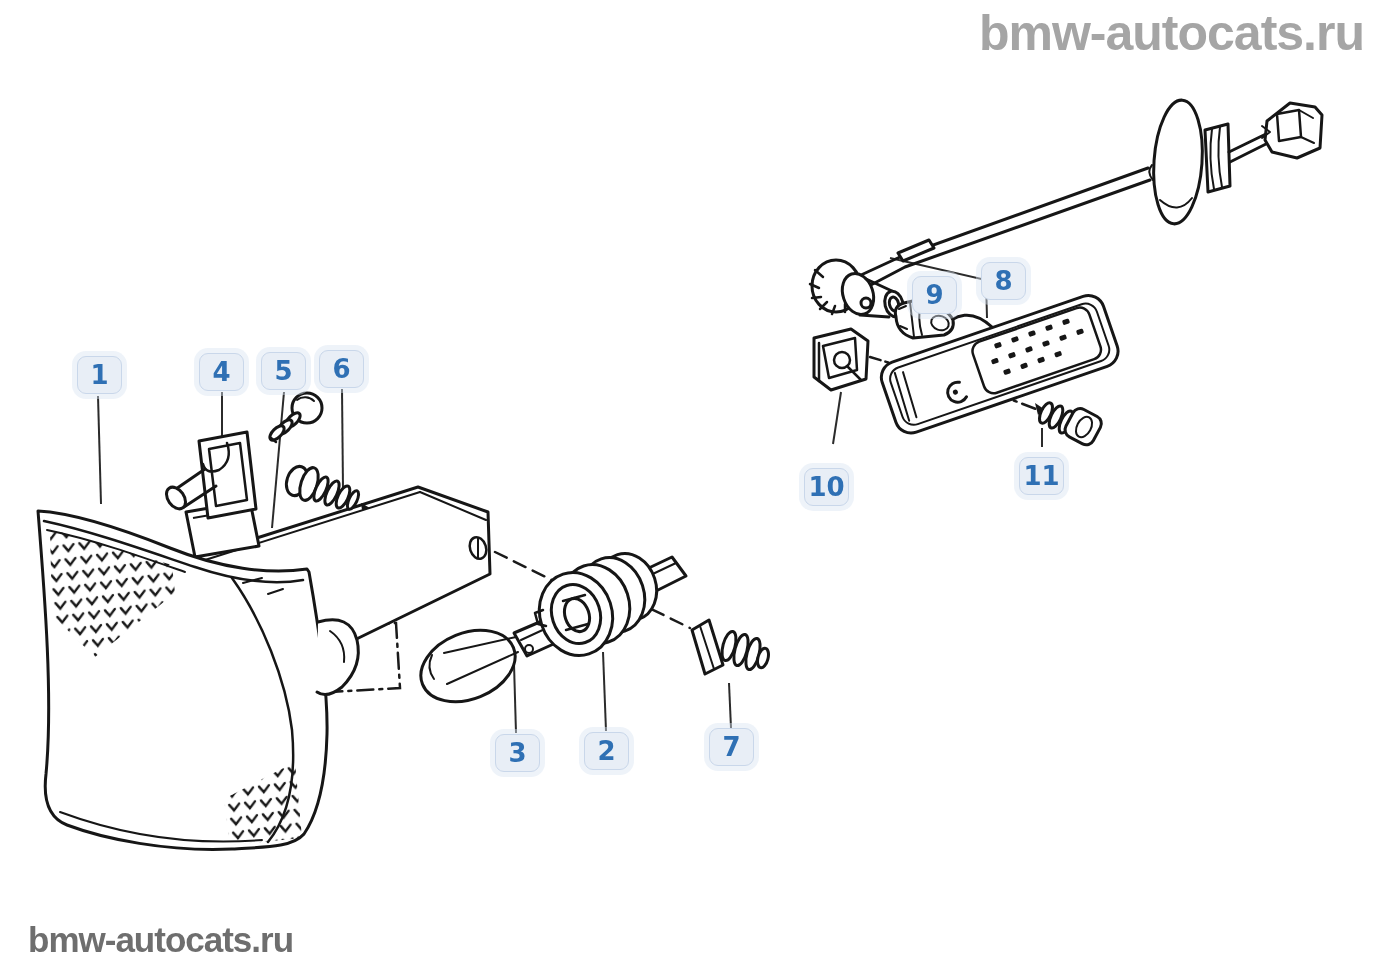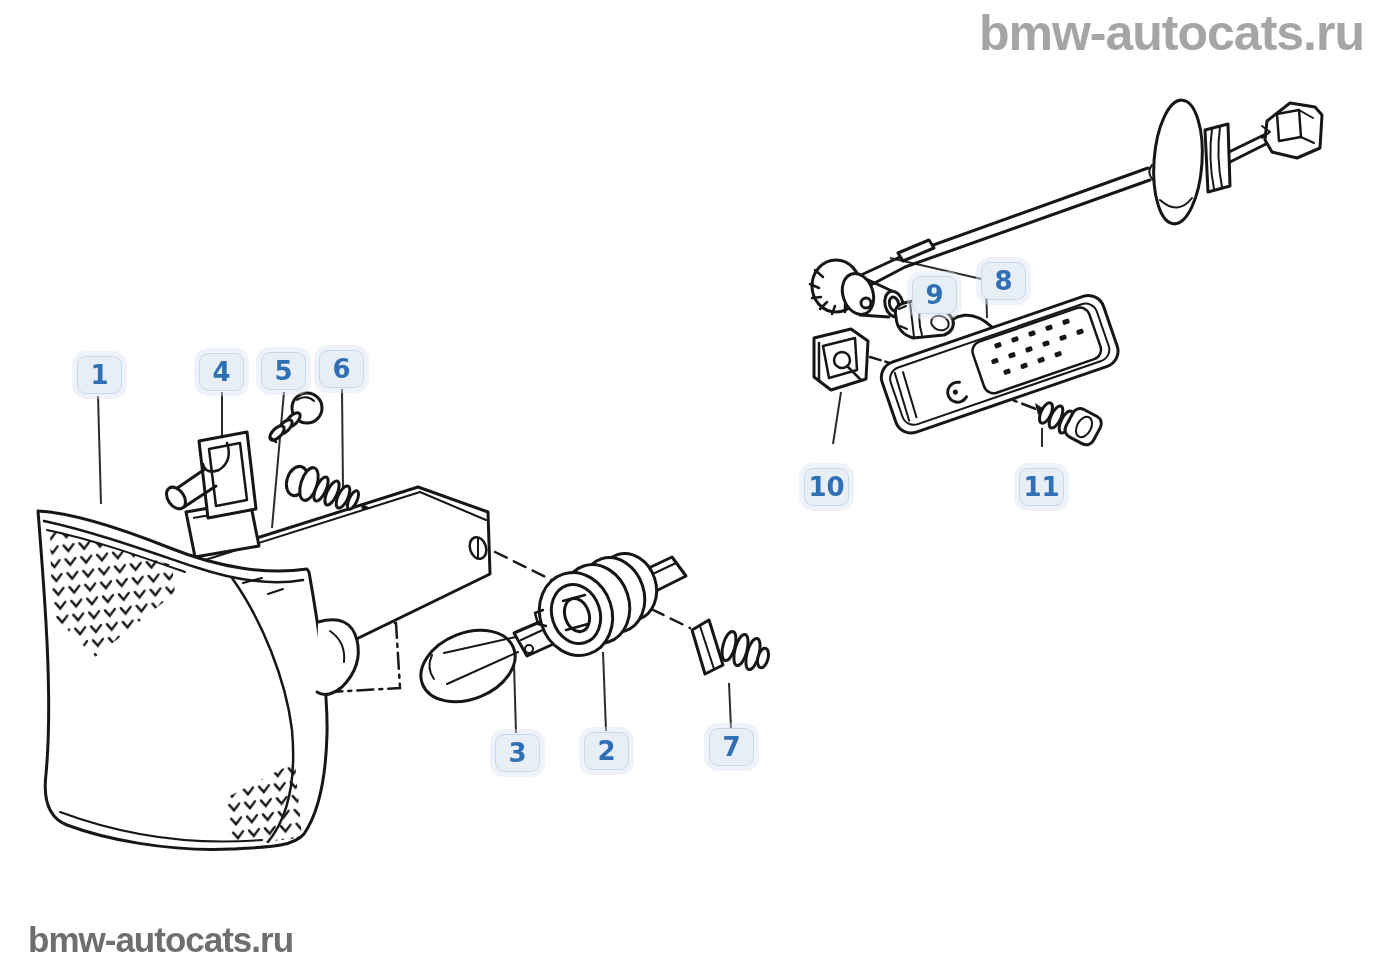--- a/index.html
+++ b/index.html
@@ -247,19 +247,19 @@
     </div>
   <div class="badge" style="left:981px;top:262px">
       <span>8</span>
     </div>
   <div class="badge" style="left:912px;top:276px">
       <span>9</span>
     </div>
   <div class="badge" style="left:804px;top:468px">
       <span>10</span>
     </div>
-  <div class="badge" style="left:1019px;top:468px">
+  <div class="badge" style="left:1019px;top:457px">
       <span>11</span>
     </div>
 
   <div class="wm-top">bmw-autocats.ru</div>
   <div class="wm-bottom">bmw-autocats.ru</div>
 </div>
 
 </body></html>

